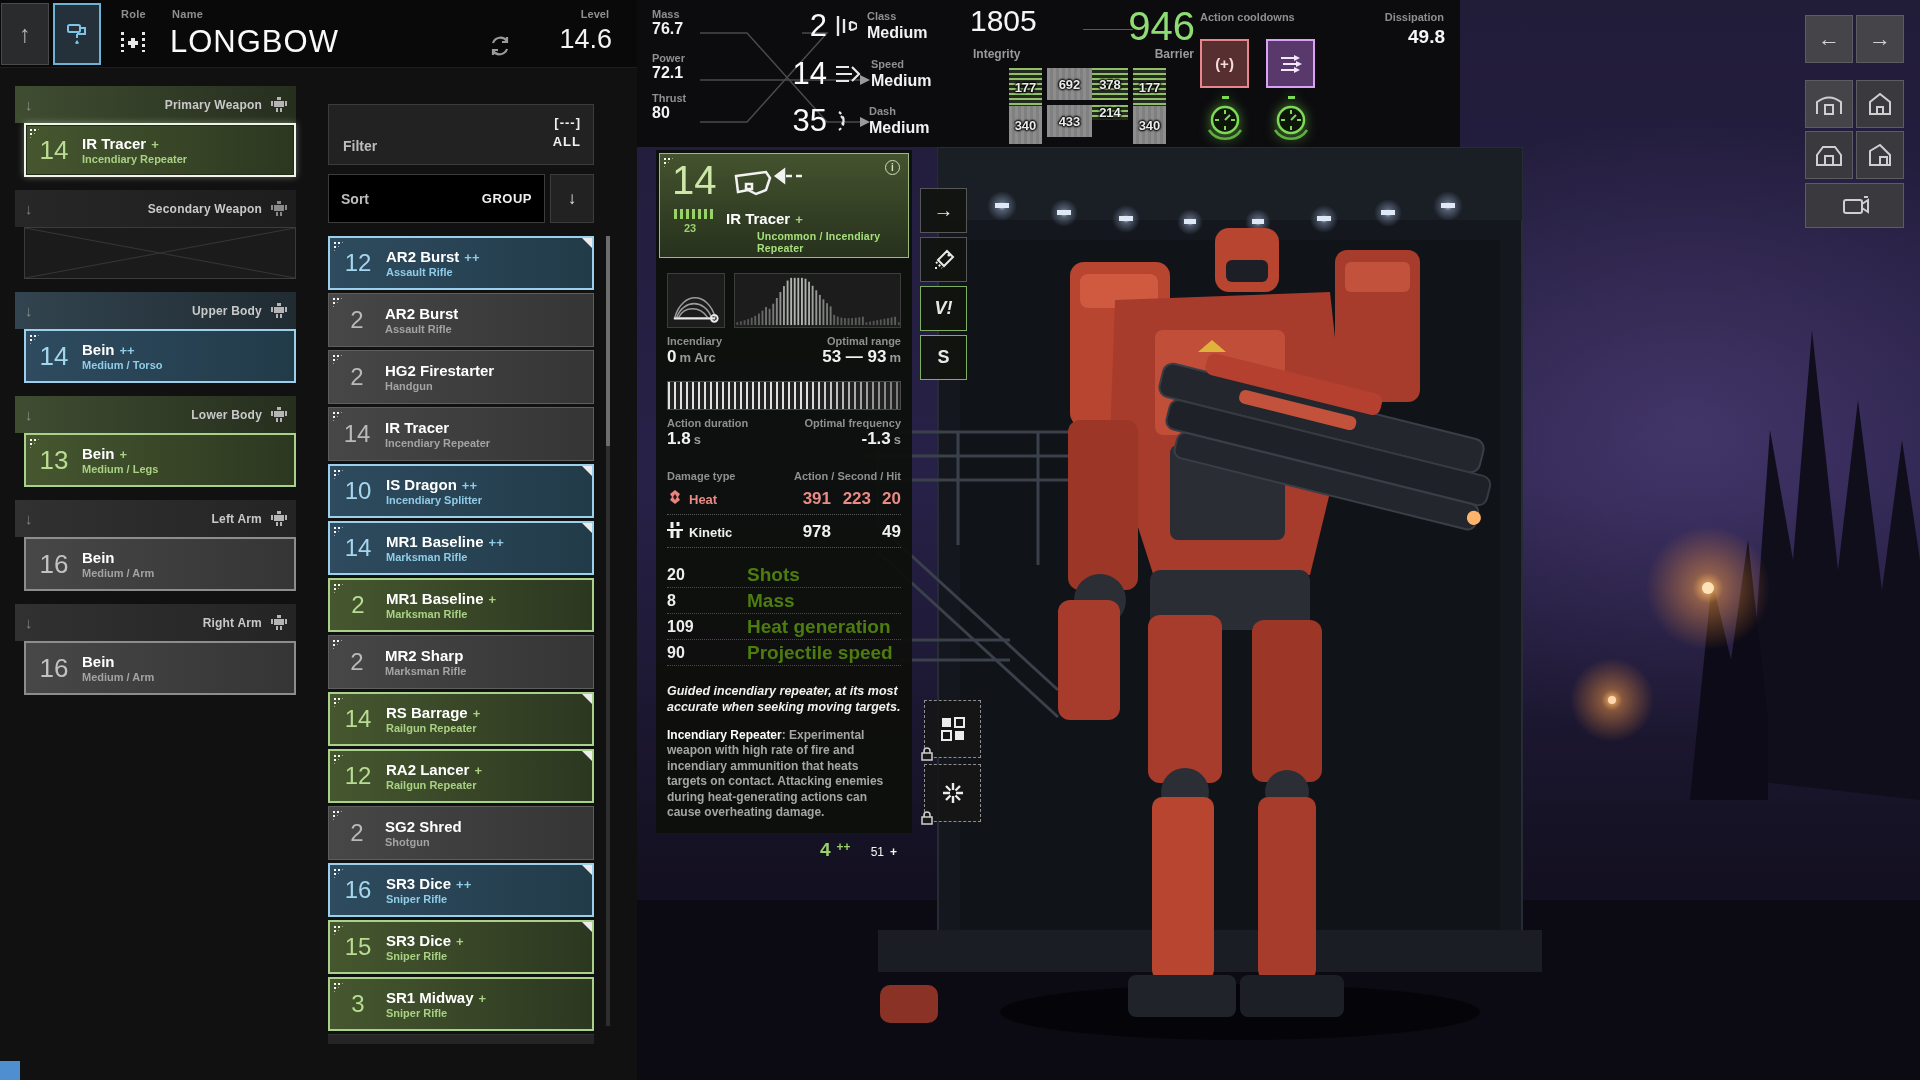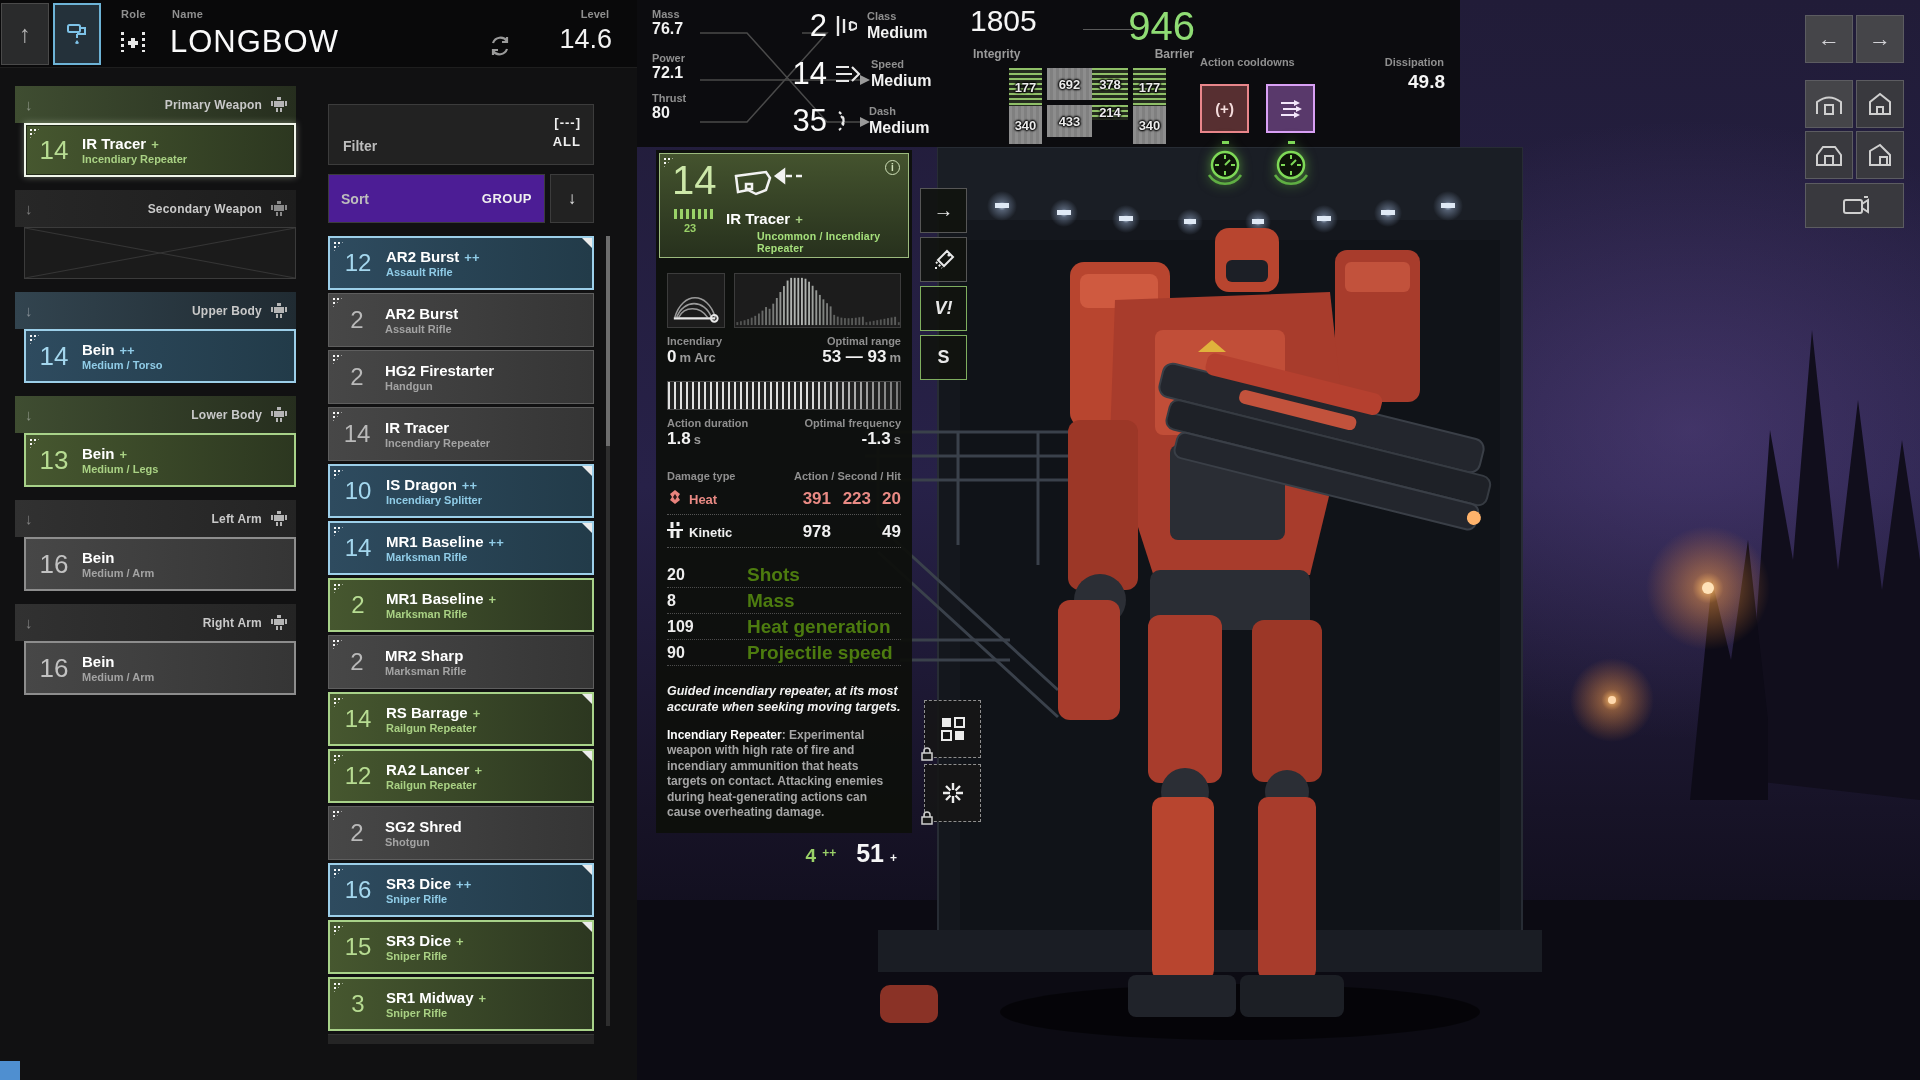--- a/index.html
+++ b/index.html
@@ -55,21 +55,21 @@
 
   .empty-slot { margin-left:9px; height:52px; background:#1b1b1b; border:1px solid #3b3b3b;
       background-image:linear-gradient(to top right, transparent calc(50% - 1px), #353535 50%, transparent calc(50% + 1px)),
                        linear-gradient(to bottom right, transparent calc(50% - 1px), #353535 50%, transparent calc(50% + 1px)); }
 
   
   #browser { position:absolute; left:328px; top:0; width:290px; height:1080px; }
   #filter-box { position:absolute; left:0; top:104px; width:266px; height:61px; background:#222; border:1px solid #3c3c3c; }
   #filter-box .f-label { position:absolute; left:14px; bottom:10px; font-size:14px; font-weight:bold; color:#bdbdbd; }
   #filter-box .f-right { position:absolute; right:12px; top:9px; text-align:right; line-height:1.45; font-size:13px; font-weight:bold; color:#f0f0f0; letter-spacing:1px; }
-  #sort-box { position:absolute; left:0; top:174px; width:217px; height:49px; background:#4c1d95; border:1px solid #3c3c3c; display:flex; align-items:center; padding:0 12px; }
+  #sort-box { position:absolute; left:0; top:174px; width:217px; height:49px; background:#000000; border:1px solid #3c3c3c; display:flex; align-items:center; padding:0 12px; }
   #sort-box .s-label { font-size:14px; font-weight:bold; color:#bdbdbd; }
   #sort-box .s-value { margin-left:auto; font-size:13px; font-weight:bold; color:#f0f0f0; letter-spacing:.5px; }
   #sort-dir { position:absolute; left:222px; top:174px; width:44px; height:49px; background:#222; border:1px solid #3c3c3c; display:flex; align-items:center; justify-content:center; font-size:17px; color:#e8e8e8; }
 
   #item-list { position:absolute; left:0; top:236px; width:266px; }
   .list-item { position:relative; height:54px; margin-bottom:3px; display:flex; align-items:center; border-width:1px; }
   .list-item.r-blue,.list-item.r-green { border-width:2px; }
   .list-item .li-num { width:56px; text-align:center; font-size:24px; }
   .list-item .li-name { font-size:15px; font-weight:bold; color:#fff; line-height:1.15; }
   .list-item .li-plus { font-size:13px; font-weight:bold; margin-left:5px; }
@@ -102,21 +102,21 @@
   #conn-line { position:absolute; left:113px; top:29px; width:50px; height:1px; background:#5a5a5a; }
   #barrier-value { position:absolute; right:5px; top:4px; font-size:40px; color:#8fdc74; }
   #barrier-label { position:absolute; right:6px; top:47px; font-size:12px; font-weight:bold; color:#9a9a9a; }
   .dbar { position:absolute; overflow:hidden; }
   .seg-armor { background:repeating-linear-gradient(90deg,#8d8d8d 0 3px,#808080 3px 6px); }
   .seg-barrier { background:repeating-linear-gradient(180deg,#8fbf68 0 2px,#242b1e 2px 5px); }
   .seg { position:absolute; display:flex; align-items:center; justify-content:center; }
   .seg span { font-size:13px; font-weight:bold; color:#ececec;
      text-shadow:0 1px 2px #000,0 -1px 2px #000,1px 0 2px #000,-1px 0 2px #000; }
 
-  #cooldowns { position:absolute; left:560px; top:0; width:263px; height:147px;margin-top:45px; }
+  #cooldowns { position:absolute; left:560px; top:0; width:263px; height:147px; }
   #cooldowns .cd-label { position:absolute; left:3px; top:11px; }
   .cd-slot { position:absolute; top:39px; width:49px; height:49px; display:flex; align-items:center; justify-content:center; }
   #cd-slot-heat { left:3px; background:#572f31; border:2px solid #e9868b; font-size:15px; font-weight:bold; color:#f4dcdc; }
   #cd-slot-multi { left:69px; background:#59396b; border:2px solid #d9a0f5; }
   .gauge { position:absolute; top:96px; width:44px; height:46px; filter:drop-shadow(0 0 6px rgba(120,220,70,.55)); }
   #gauge-1 { left:6px; } #gauge-2 { left:72px; }
   #dissipation-label { position:absolute; right:16px; top:11px; }
   #dissipation-value { position:absolute; right:15px; top:26px; font-size:19px; font-weight:bold; color:#f5f5f5; }
 
   
@@ -154,21 +154,21 @@
   #stats-block { margin-top:14px; }
   .stat-row { display:flex; align-items:center; height:26px; border-bottom:1px dotted #4c4c4c; }
   .stat-row .sv { width:44px; font-size:16px; font-weight:bold; color:#ededed; }
   .stat-row .sl { margin-left:36px; font-size:19px; font-weight:bold; color:#4d7c0f; }
   #flavor-text { margin-top:17px; font-size:12.5px; font-weight:bold; font-style:italic; color:#f0f0f0; line-height:1.3; }
   #trait-text { margin-top:12px; font-size:12px; font-weight:bold; color:#a5a5a5; line-height:1.3; }
   #trait-text .tn { color:#fdfdfd; }
   #detail-footer { display:flex; justify-content:flex-end; align-items:baseline; gap:6px; margin-top:18px; padding-right:4px; }
   #detail-footer .gv { font-size:19px; font-weight:bold; color:#9ad168; }
   #detail-footer .gp { font-size:12px; font-weight:bold; color:#9ad168; position:relative; top:-5px; }
-  #detail-footer .wv { font-size:25px; font-weight:bold; color:#f5f5f5; margin-left:14px;text-align:center; }
+  #detail-footer .wv { font-size:12px; font-weight:normal; color:#f5f5f5; margin-left:14px;text-align:center; }
   #detail-footer .wp { font-size:12px; font-weight:bold; color:#f5f5f5; }
 
   #detail-side { position:absolute; left:920px; top:188px; width:47px; }
   .side-btn { width:47px; height:45px; margin-bottom:4px; background:rgba(17,19,14,.9); border:1px solid #565656; display:flex; align-items:center; justify-content:center; color:#e8e8e8; }
   .side-btn.green { border:1px solid #7fae5f; }
   .side-btn .glyph { font-size:18px; font-weight:bold; font-style:italic; }
 
   #lock-btns { position:absolute; left:924px; top:700px; width:57px; }
   .lock-btn { position:relative; width:57px; height:58px; margin-bottom:6px; background:rgba(22,22,22,.88); border:1px dashed #8f8f8f; display:flex; align-items:center; justify-content:center; }
   .lock-glyph { position:absolute; left:-4px; bottom:-4px; }

